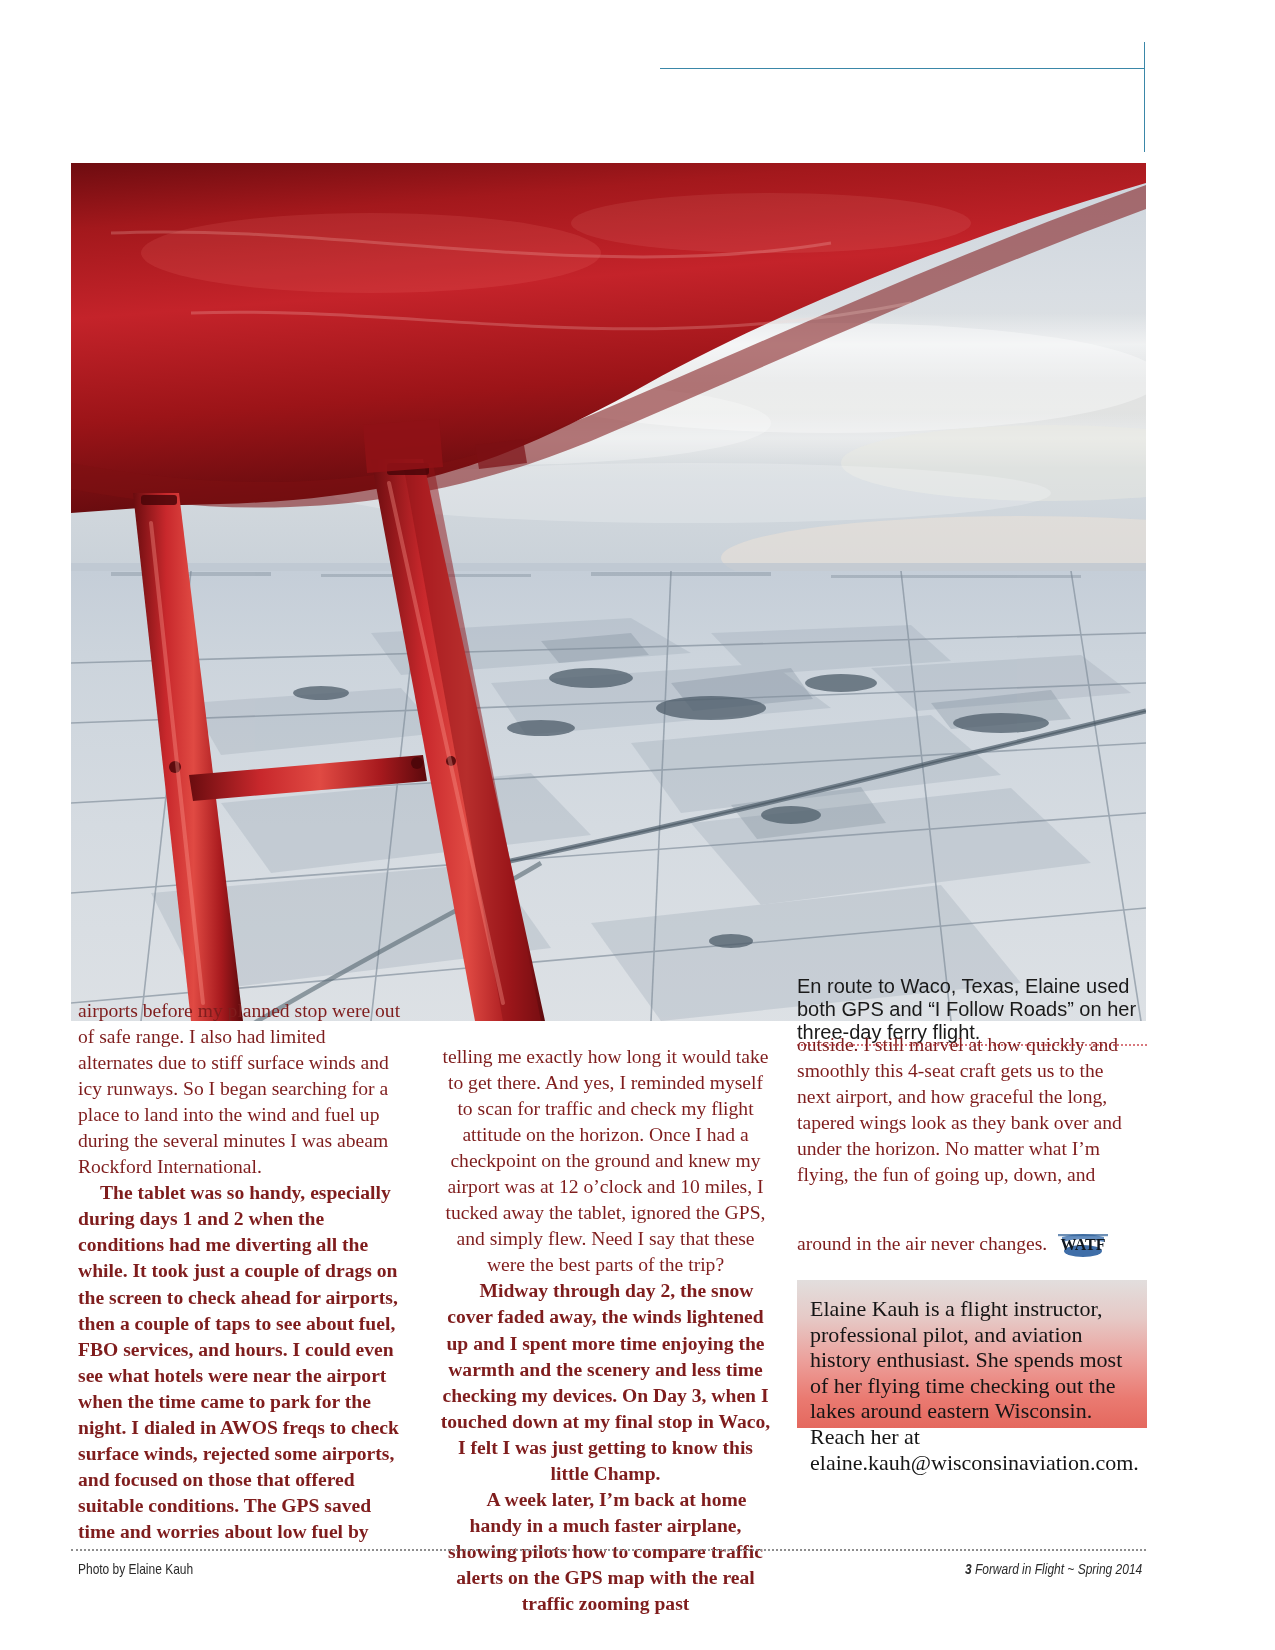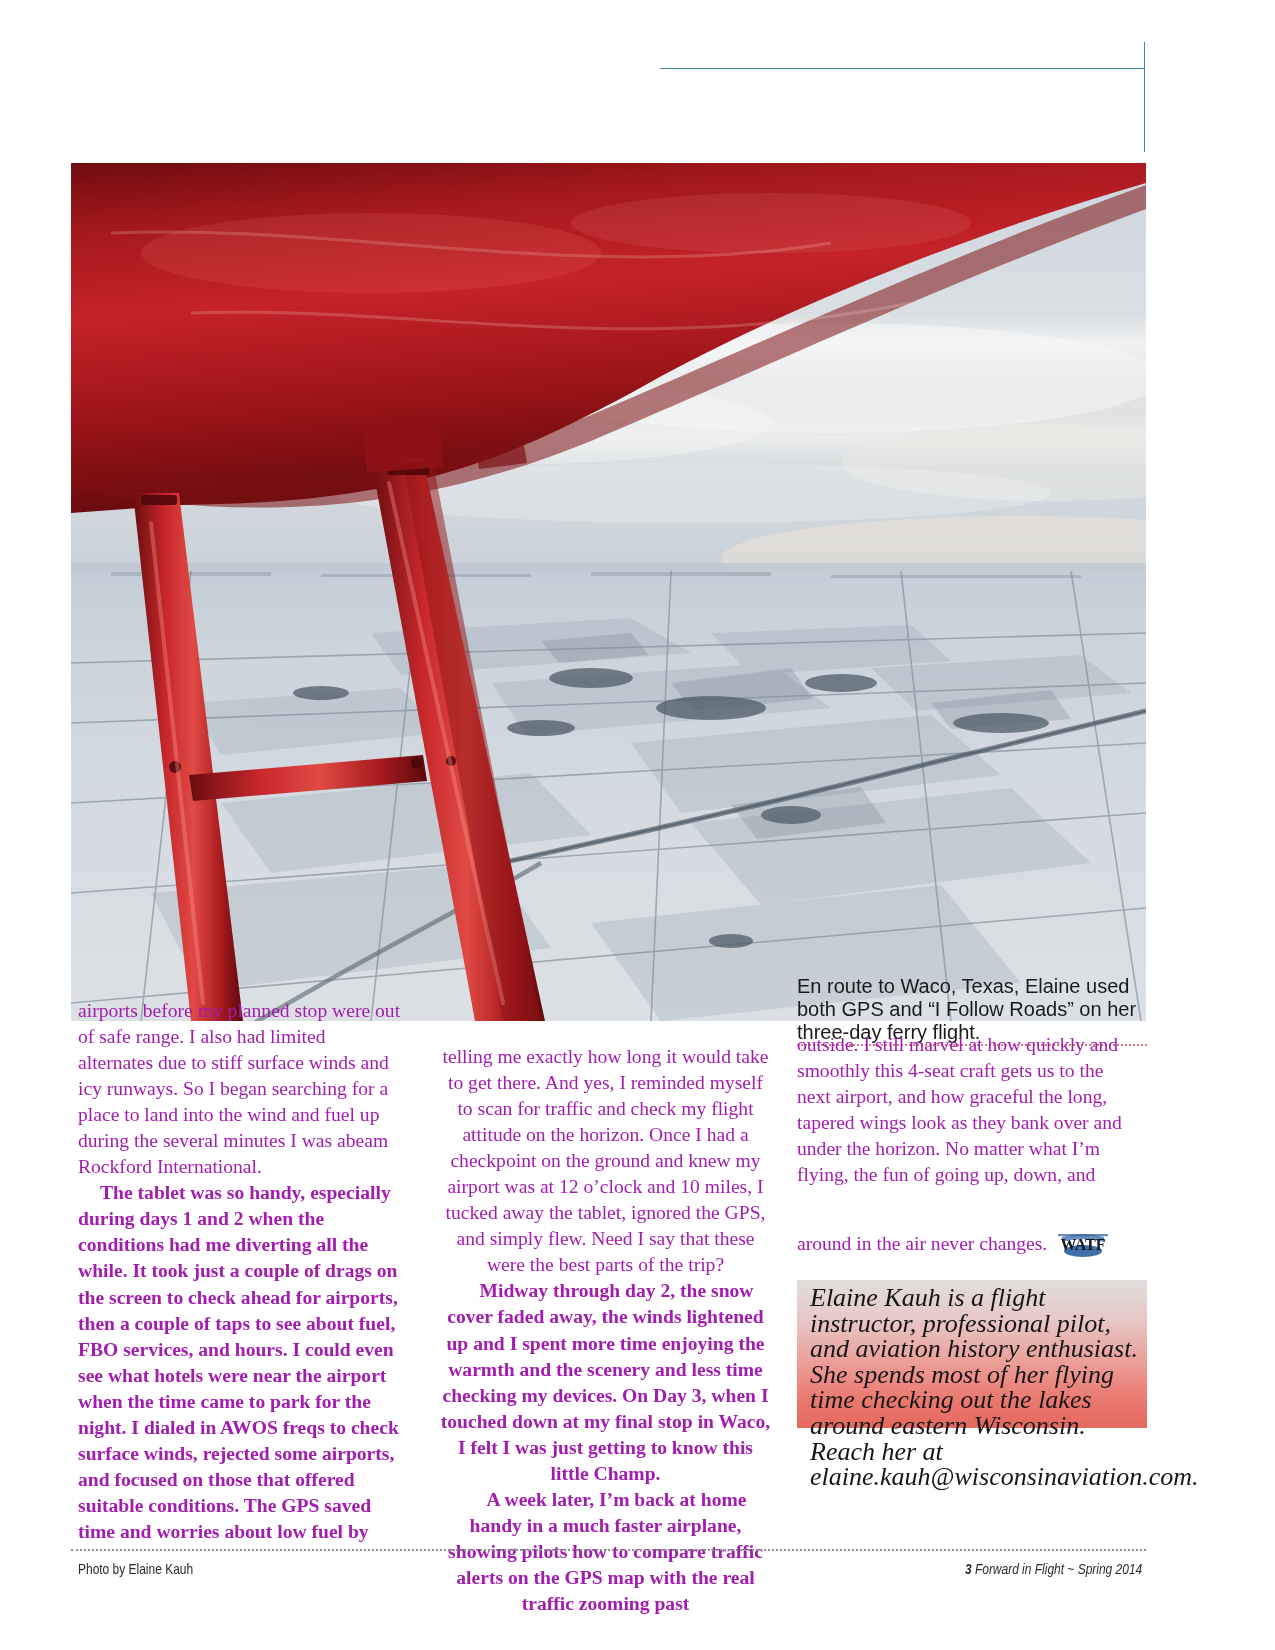--- a/index.html
+++ b/index.html
@@ -62,21 +62,21 @@
     background: #c8d0d8;
   }
   .photo svg { display: block; width: 100%; height: 100%; }
 
   
   .col {
     position: absolute;
     font-family: "Liberation Serif", serif;
     font-size: 19.6px;
     line-height: 26.05px;
-    color: #a21caf;
+    color: #7f1d1d;
     text-align: left;
   }
   .col p { margin: 0; }
   .col p.indent { text-indent: 22px; font-weight: bold; }
 
   .col-1 { left: 78px;  top: 998px;  width: 325px; }
   .col-2 { left: 438px; top: 1044px;  width: 335px; text-align: center; }
   .col-3 { left: 797px; top: 1032px; width: 340px; }
 
   
@@ -121,25 +121,24 @@
     background: linear-gradient(to bottom,
         #e2dedd 0%,
         #e6c9c6 26%,
         #ec9f9a 55%,
         #ea7a71 80%,
         #e4685e 100%);
   }
   .bio-text {
     position: absolute;
     left: 13px;
-    top: 5px;
+    top: 16px;
     width: 330px;
     font-family: "Liberation Serif", serif;
-    font-style: italic;
-    font-size: 26px;
+    font-size: 22px;
     line-height: 25.6px;
     color: #151515;
   }
 
   
   .footer-rule {
     position: absolute;
     left: 71px;
     top: 1549px;
     width: 1075px;

